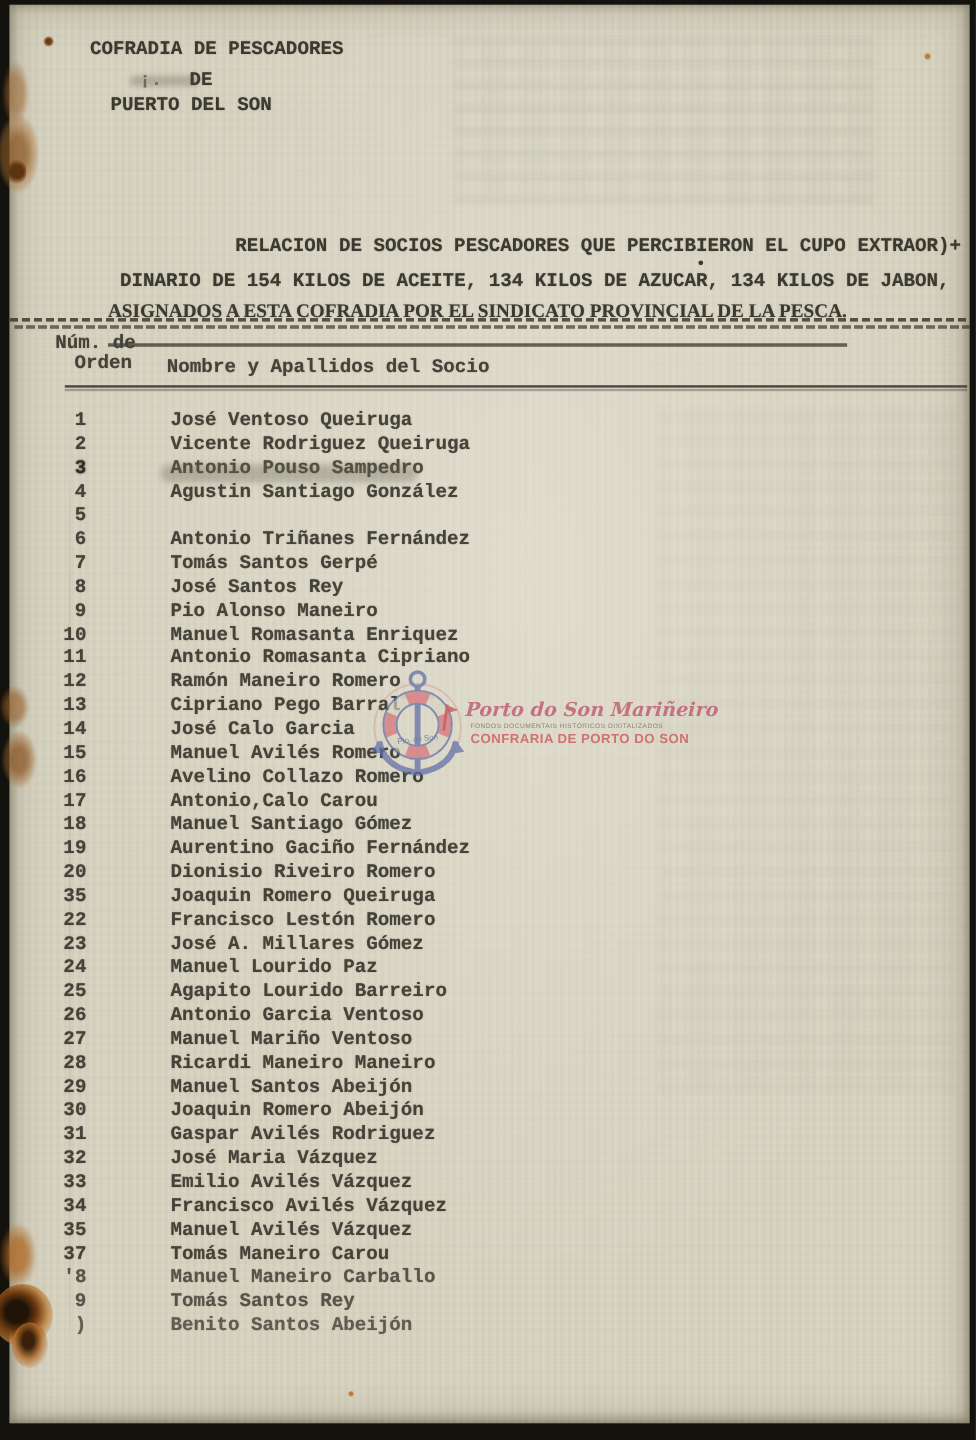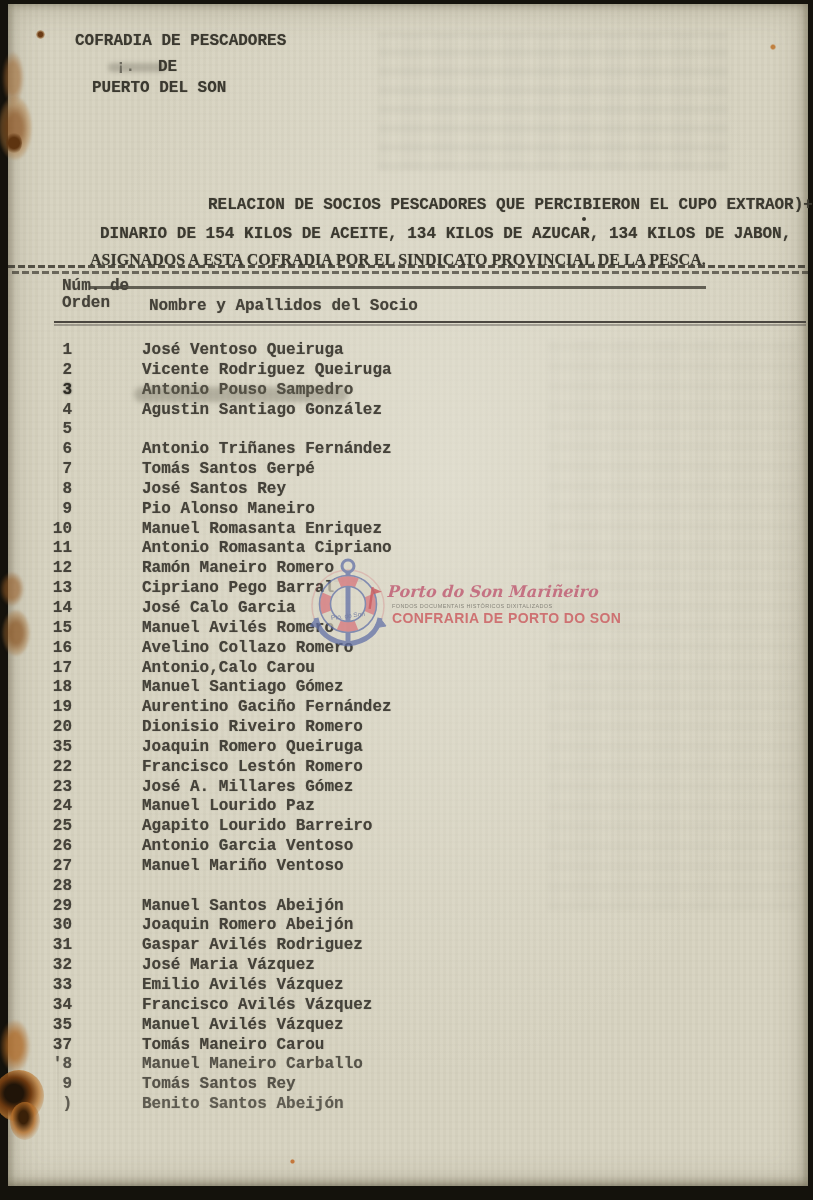--- a/index.html
+++ b/index.html
@@ -18,33 +18,33 @@
       white-space:pre;text-shadow:0 0 1px rgba(62,58,46,.55);}
   .dark{color:#3b3930;}
   
   .lh1{left:67px;top:27px;}
   .lh-mark{left:108px;top:53px;color:#6d6a5e;text-shadow:none;}
   .lh2{left:150px;top:53px;}
   .lh3{left:84px;top:74px;}
   .lh-smudge{position:absolute;left:100px;top:59px;width:58px;height:9px;border-radius:5px;
       background:rgba(96,92,78,.30);filter:blur(2px);}
   
-  .t1{left:200px;top:191px;}
+  .t1{left:188px;top:191px;}
   .t2{left:92px;top:220px;}
   .t3{left:82px;top:246px;}
   .t3 span{border-bottom:3px solid rgba(58,55,45,.75);padding-bottom:18px;font-family:Liberation Serif, serif;}
   .dash-band{position:absolute;left:0;right:0;top:260px;height:11px;
       background-image:
         repeating-linear-gradient(90deg, rgba(55,52,43,.82) 0 7px, rgba(55,52,43,0) 7px 10px),
         repeating-linear-gradient(90deg, rgba(55,52,43,.68) 0 7px, rgba(55,52,43,0) 7px 10px);
       background-size:100% 3px,100% 3px;background-position:0 1px,4px 7px;background-repeat:no-repeat;}
   
-  .c1a{left:54px;top:272px;}
+  .c1a{left:38px;top:272px;}
   .c1b{left:54px;top:289px;}
-  .c2{left:141px;top:292px;}
+  .c2{left:131px;top:292px;}
   .head-rule{position:absolute;left:46px;right:2px;top:317px;height:2px;background:#4b4740;
       box-shadow:0 3px 0 rgba(75,71,64,.40);}
   
   .rows{position:absolute;left:0;top:337px;width:100%;}
   .rows .row{position:relative;height:19.85px;}
   .row .num{position:absolute;left:20px;width:44px;text-align:right;
       font-weight:bold;font-size:16px;color:#45423a;text-shadow:0 0 1px rgba(62,58,46,.55);}
   .row .name{position:absolute;left:134px;font-weight:bold;font-size:16px;color:#45423a;
       white-space:pre;text-shadow:0 0 1px rgba(62,58,46,.55);}
   .rows div.row:nth-of-type(3) .num{color:#2e2c25;text-shadow:0 0 2px rgba(40,38,30,.9);}
@@ -55,21 +55,21 @@
       background:rgba(97,93,79,.32);filter:blur(2.5px);}
   
   .wm-anchor{position:absolute;left:292px;top:552px;width:96px;height:104px;}
   .wm-text{position:absolute;left:360px;top:578px;width:260px;}
   .wm-flag{position:absolute;left:0;top:3px;width:16px;height:26px;}
   .wm-script{position:absolute;left:20px;top:0;font-family:"DejaVu Serif",serif;font-style:italic;
       font-weight:bold;font-size:16px;color:rgba(190,84,110,.78);white-space:pre;transform:skewX(-4deg);}
   .wm-tag{position:absolute;left:24px;top:21px;font-family:"Liberation Sans",sans-serif;
       font-size:5.5px;letter-spacing:.4px;color:rgba(120,118,108,.85);white-space:pre;}
   .wm-org{position:absolute;left:24px;top:28px;font-family:"Liberation Sans",sans-serif;
-      font-size:14px;font-weight:bold;letter-spacing:.4px;color:rgba(203,95,99,.85);white-space:pre;}
+      font-size:11px;font-weight:bold;letter-spacing:.4px;color:rgba(203,95,99,.85);white-space:pre;}
   
   .stain{position:absolute;border-radius:50%;}
   .st-dot1{left:28px;top:26px;width:9px;height:9px;background:radial-gradient(circle,#6b3c16 0 35%,rgba(150,95,40,.55) 60%,rgba(150,95,40,0) 75%);}
   .st-edge1{left:-6px;top:48px;width:22px;height:52px;background:radial-gradient(ellipse,rgba(158,100,44,.55) 0 40%,rgba(158,100,44,0) 75%);filter:blur(1px);}
   .st-edge2{left:-10px;top:92px;width:34px;height:64px;background:radial-gradient(ellipse,rgba(140,82,30,.7) 0 30%,rgba(170,115,55,.45) 55%,rgba(170,115,55,0) 78%);filter:blur(1px);}
   .st-edge2b{left:-2px;top:128px;width:16px;height:22px;background:radial-gradient(circle,#5e3410 0 40%,rgba(94,52,16,0) 75%);}
   .st-mid1{left:-8px;top:568px;width:24px;height:34px;background:radial-gradient(ellipse,rgba(150,92,38,.6) 0 40%,rgba(150,92,38,0) 75%);filter:blur(1px);}
   .st-mid2{left:-6px;top:606px;width:28px;height:46px;background:radial-gradient(ellipse,rgba(136,80,28,.7) 0 32%,rgba(160,108,52,.4) 58%,rgba(160,108,52,0) 78%);filter:blur(1px);}
   .st-low1{left:-8px;top:1016px;width:30px;height:52px;background:radial-gradient(ellipse,rgba(172,102,34,.75) 0 35%,rgba(172,102,34,0) 75%);filter:blur(1px);}
   .st-burn{left:-14px;top:1066px;width:50px;height:52px;background:radial-gradient(ellipse at 40% 45%,#201408 0 22%,#6e3a10 40%,rgba(186,120,50,.75) 60%,rgba(186,120,50,0) 80%);filter:blur(.5px);}
@@ -258,20 +258,21 @@
           <span class="name">Antonio Garcia Ventoso</span>
         </div>
 
         <div class="row">
           <span class="num">27</span>
           <span class="name">Manuel Mariño Ventoso</span>
         </div>
 
         <div class="row">
           <span class="num">28</span>
+          <span class="name">Ricardi Maneiro Maneiro</span>
         </div>
 
         <div class="row">
           <span class="num">29</span>
           <span class="name">Manuel Santos Abeijón</span>
         </div>
 
         <div class="row">
           <span class="num">30</span>
           <span class="name">Joaquin Romero Abeijón</span>

